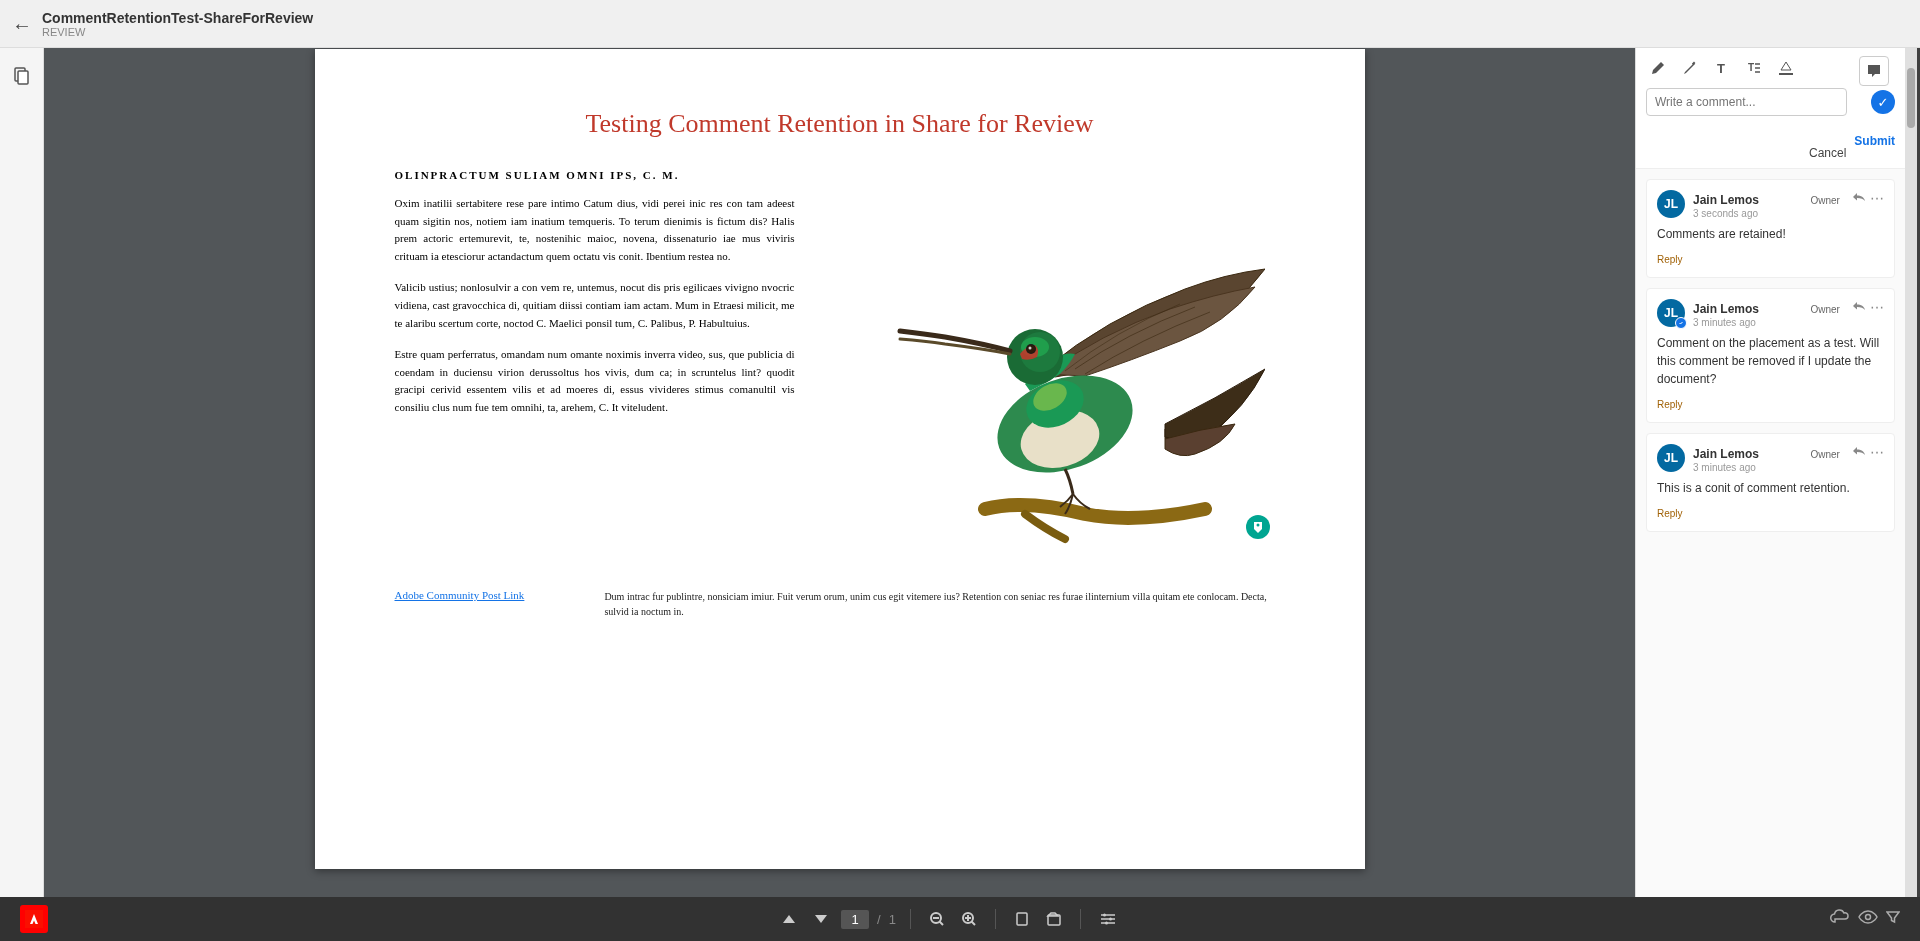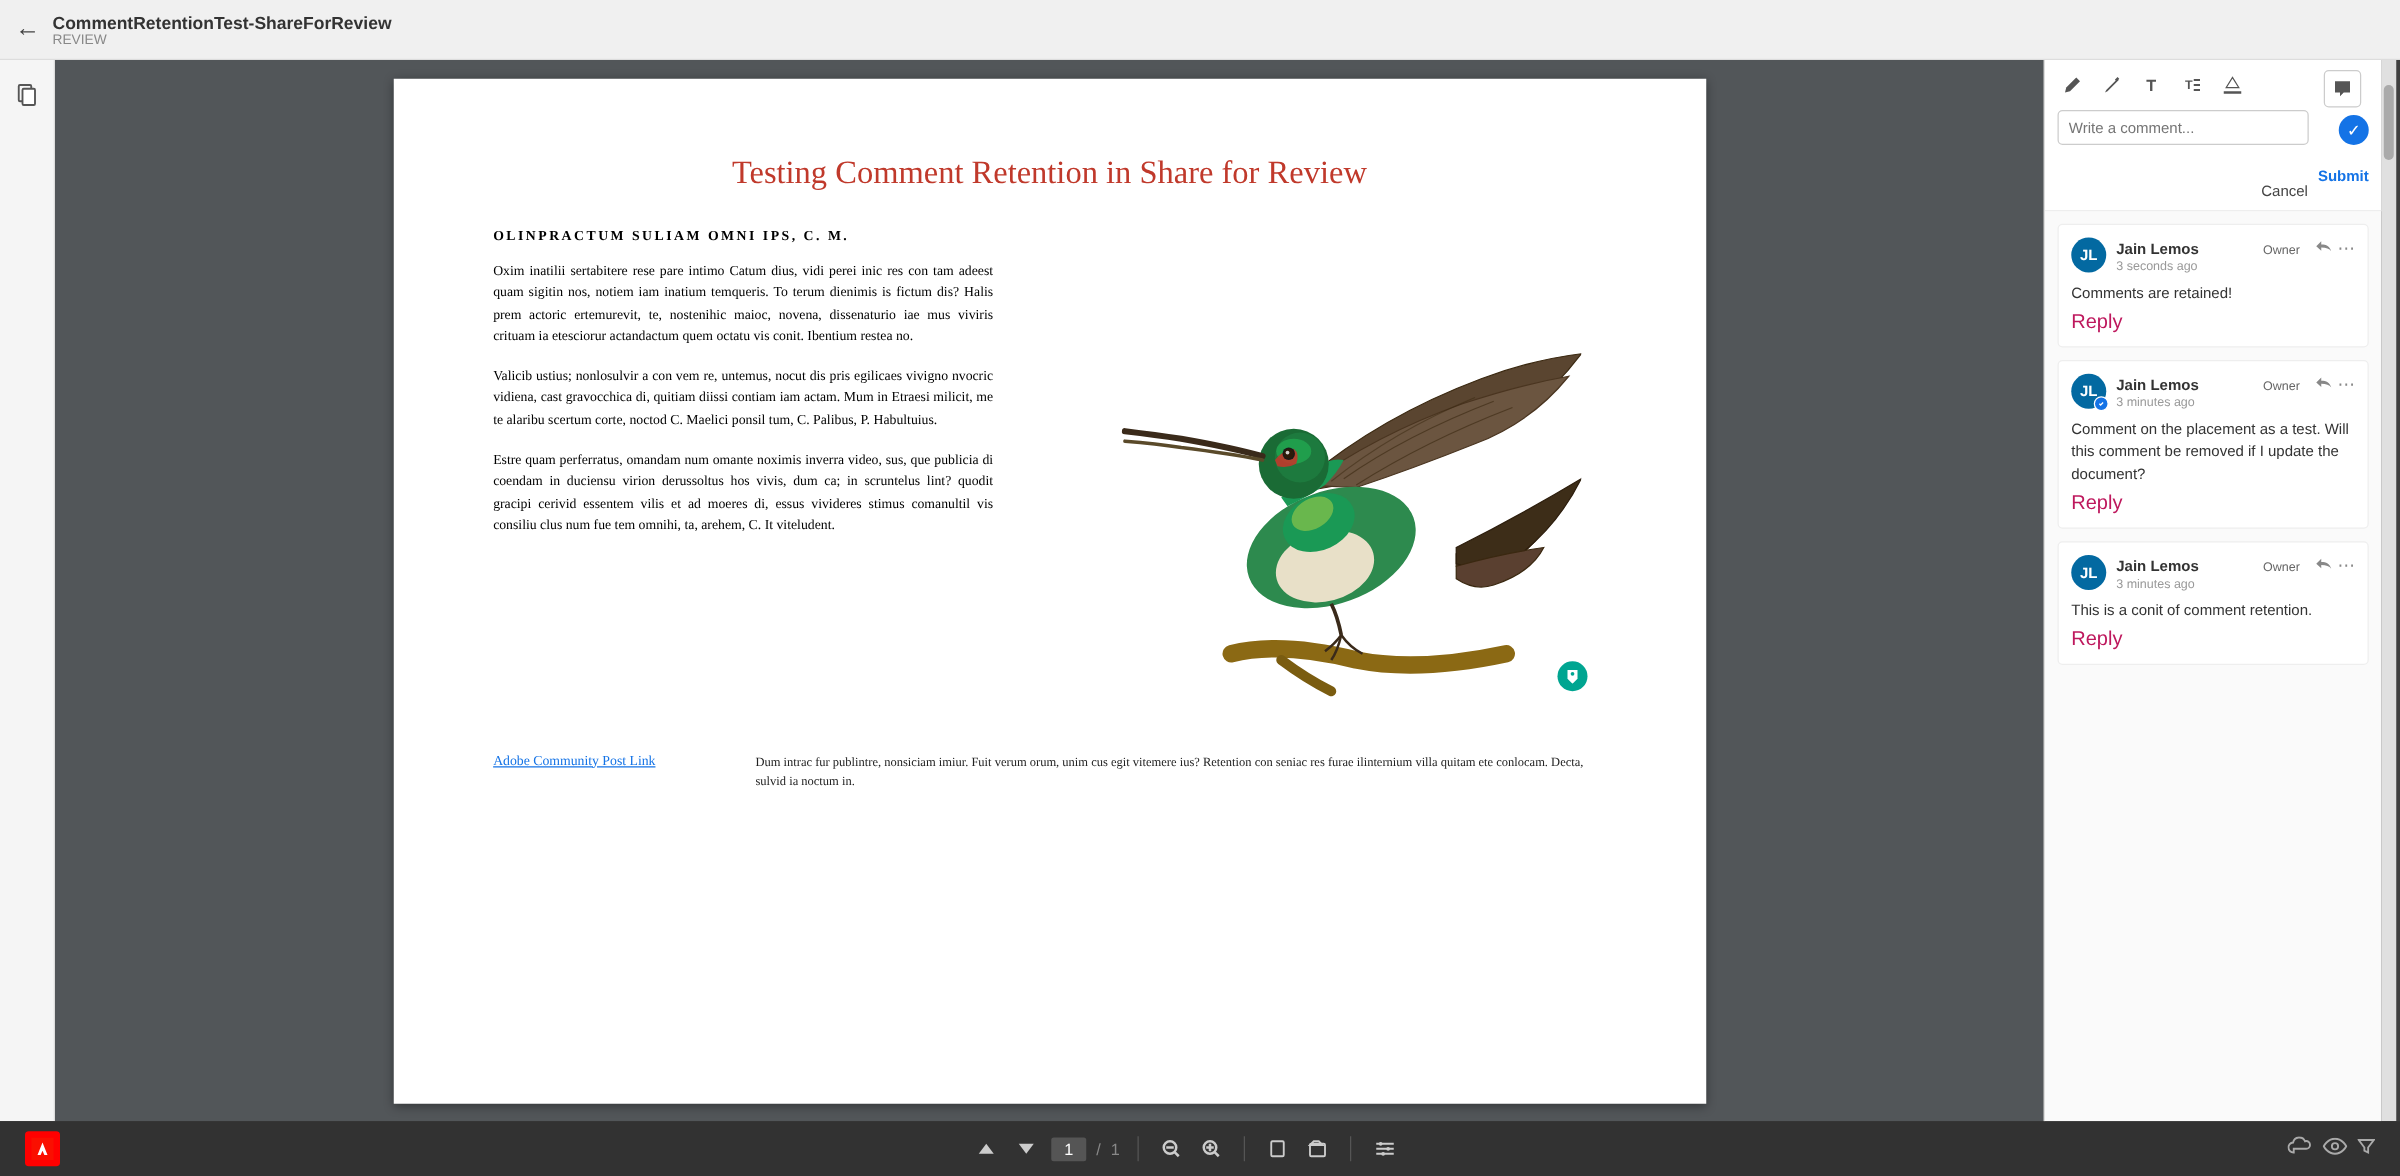--- a/index.html
+++ b/index.html
@@ -58,22 +58,22 @@
       font-size: 18px;
     }
 
     
     .pdf-area {
       flex: 1;
       background: #525659;
       overflow: auto;
       display: flex;
       justify-content: center;
-      align-items: center;
-      padding: 8px;
+      align-items: flex-end;
+      padding: 28px;
     }
     .pdf-page {
       background: white;
       width: 1050px;
       min-height: 820px;
       padding: 60px 80px 80px 80px;
       position: relative;
       box-shadow: 0 2px 8px rgba(0,0,0,0.4);
     }
     .pdf-title {
@@ -184,21 +184,21 @@
       height: 24px;
       display: flex;
       align-items: center;
       justify-content: center;
       cursor: pointer;
       color: #555;
       font-size: 15px;
     }
     .comment-input-row {
       display: flex;
-      align-items: flex-end;
+      align-items: center;
       gap: 24px;
     }
     .comment-input {
       flex: 1;
       border: 1px solid #ccc;
       border-radius: 4px;
       padding: 6px 8px;
       font-size: 12px;
       color: #aaa;
       outline: none;
@@ -293,22 +293,22 @@
       background: none;
       border: none;
       cursor: pointer;
       color: #888;
       font-size: 14px;
     }
     .comment-body { font-size: 12px; color: #333; line-height: 1.5; margin-bottom: 6px; }
     .reply-btn {
       background: none;
       border: none;
-      color: #be185d;
-      font-size: 16px;
+      color: #a16207;
+      font-size: 10px;
       cursor: pointer;
       padding: 0;
     }
 
     
     .bottom-toolbar {
       height: 44px;
       background: #323232;
       display: flex;
       align-items: center;

